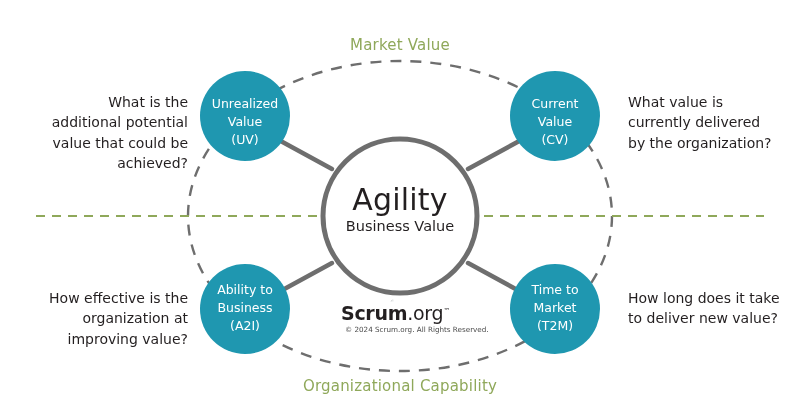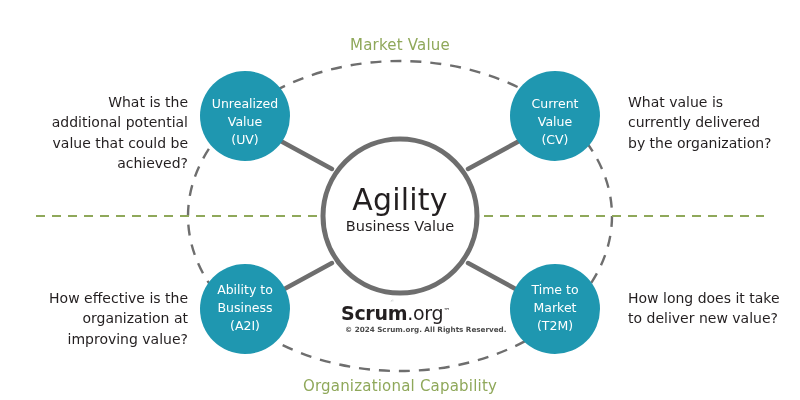--- a/index.html
+++ b/index.html
@@ -118,21 +118,20 @@
     vertical-align: super;
     font-weight: normal;
   }
   #logo-copy {
     position: absolute;
     left: 4px;
     top: 26px;
     font-size: 7.2px;
     color: #4a4a4a;
     white-space: nowrap;
-    font-weight: bold;
   }
 </style>
 </head>
 <body>
 
 <div id="stage">
 
   <svg class="diagram" viewBox="0 0 800 400">
 
     <ellipse cx="400" cy="200" rx="212" ry="155" fill="none" stroke="#6e6e6e" stroke-width="2.4" stroke-dasharray="11 9" stroke-linecap="butt"></ellipse>

